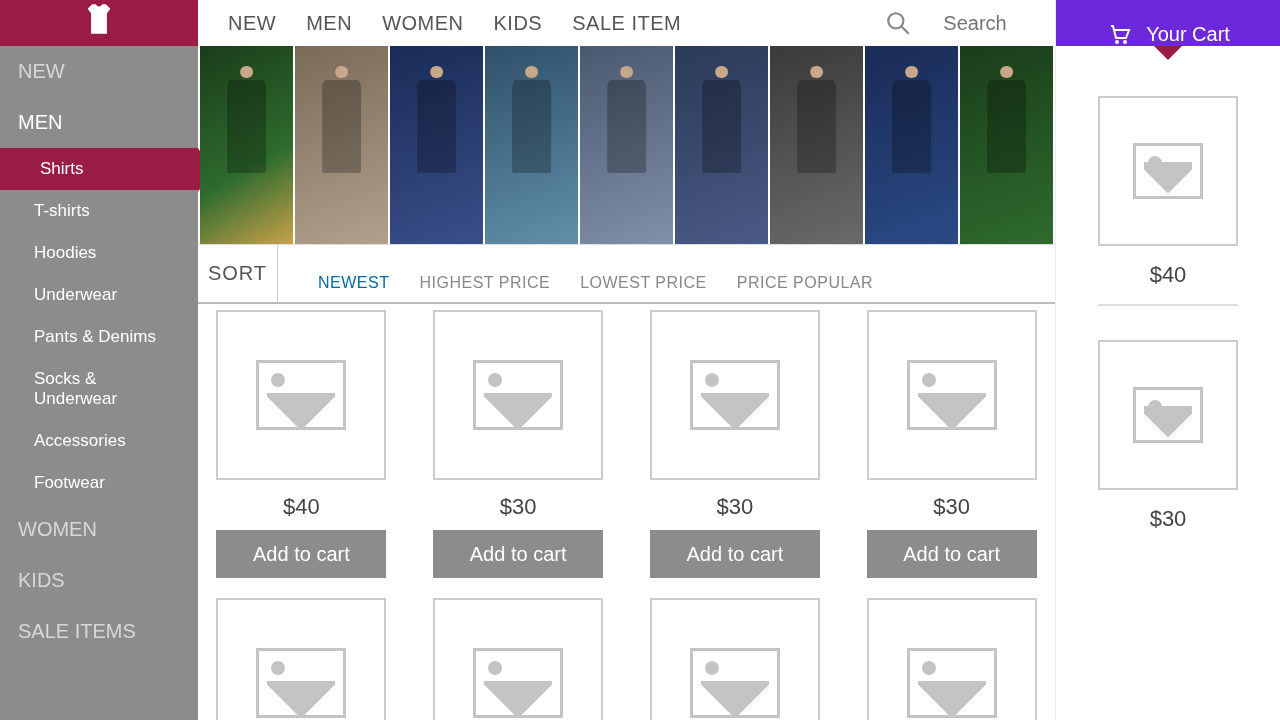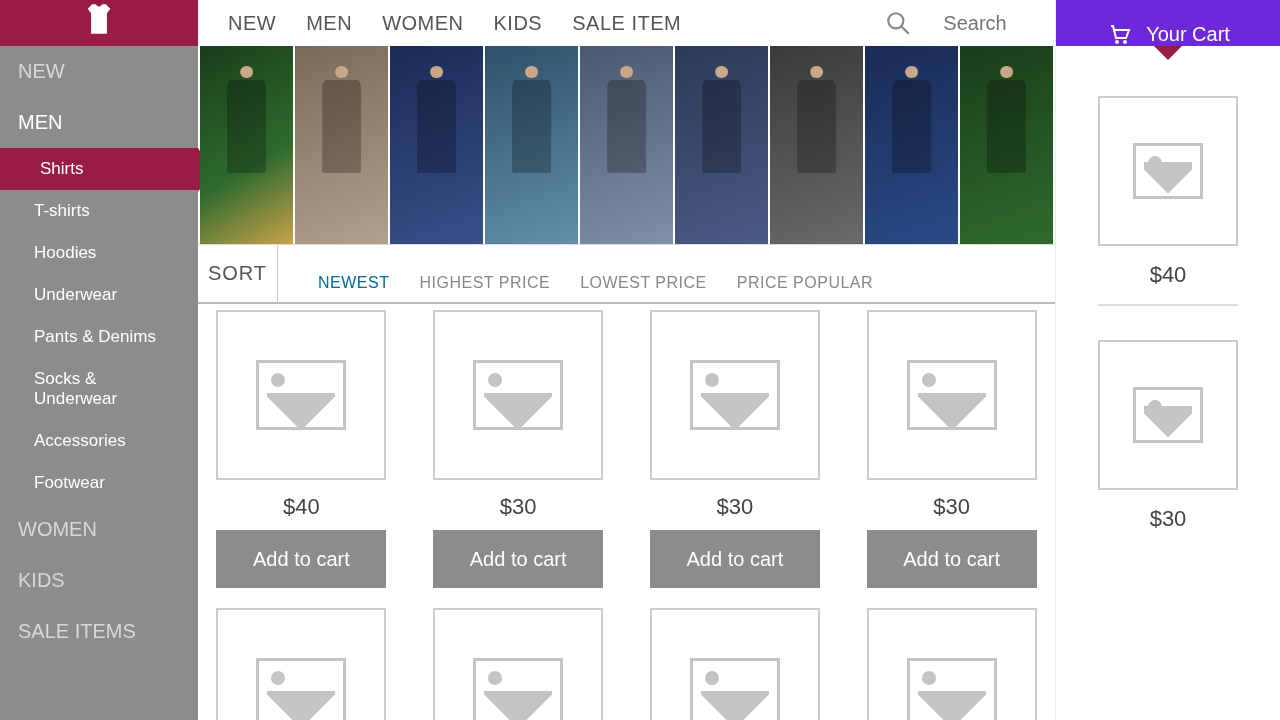--- a/index.html
+++ b/index.html
@@ -52,21 +52,21 @@
 
   .grid { flex:1; overflow:hidden; padding: 6px 10px 0; display:flex; flex-wrap:wrap; gap:0 30px; justify-content:space-around;}
   .card { width: 180px; display:flex; flex-direction:column; align-items:center; margin-bottom:20px;}
   .thumb { width: 170px; height: 170px; border:2px solid #ccc; display:flex; align-items:center; justify-content:center; background:#fff;}
   .ph-icon { width: 90px; height: 70px; border:3px solid #c4c4c4; position:relative; background:#fff;}
   .ph-icon::before{content:"";position:absolute;width:14px;height:14px;border-radius:50%;background:#c4c4c4;top:10px;left:12px;}
   .ph-icon::after{content:"";position:absolute;bottom:0;left:8px;right:8px;height:34px;background:
     linear-gradient(45deg,transparent 45%,#c4c4c4 45%) left/50% 100% no-repeat,
     linear-gradient(-45deg,transparent 45%,#c4c4c4 45%) right/50% 100% no-repeat;}
   .price { font-size:22px; color:#444; margin:14px 0 10px;}
-  .add-btn { width:170px; height:58px; background:#8c8c8c; color:#fff; font-size:20px; border:none; cursor:pointer;}
+  .add-btn { width:170px; height:48px; background:#8c8c8c; color:#fff; font-size:20px; border:none; cursor:pointer;}
 
   
   .cart-col { width:225px; background:#fff; display:flex; flex-direction:column; border-left:1px solid #eee;}
   .cart-head { height:46px; background:#6d28d9; color:#fff; display:flex; align-items:flex-end; justify-content:center; gap:14px; font-size:20px; position:relative;}
   .cart-head::after{content:"";position:absolute;left:50%;bottom:-14px;transform:translateX(-50%);width:0;height:0;border-left:14px solid transparent;border-right:14px solid transparent;border-top:14px solid #9a1c45;}
   .cart-head svg{width:26px;height:24px;fill:#fff;}
   .cart-list{flex:1;overflow:hidden;padding:50px 24px 0;display:flex;flex-direction:column;gap:34px;align-items:center;}
   .cart-item{display:flex;flex-direction:column;align-items:center;gap:16px;width:100%;}
   .cart-thumb{width:140px;height:150px;border:2px solid #ccc;display:flex;align-items:center;justify-content:center;}
   .cart-thumb .ph-icon{width:70px;height:56px;}

